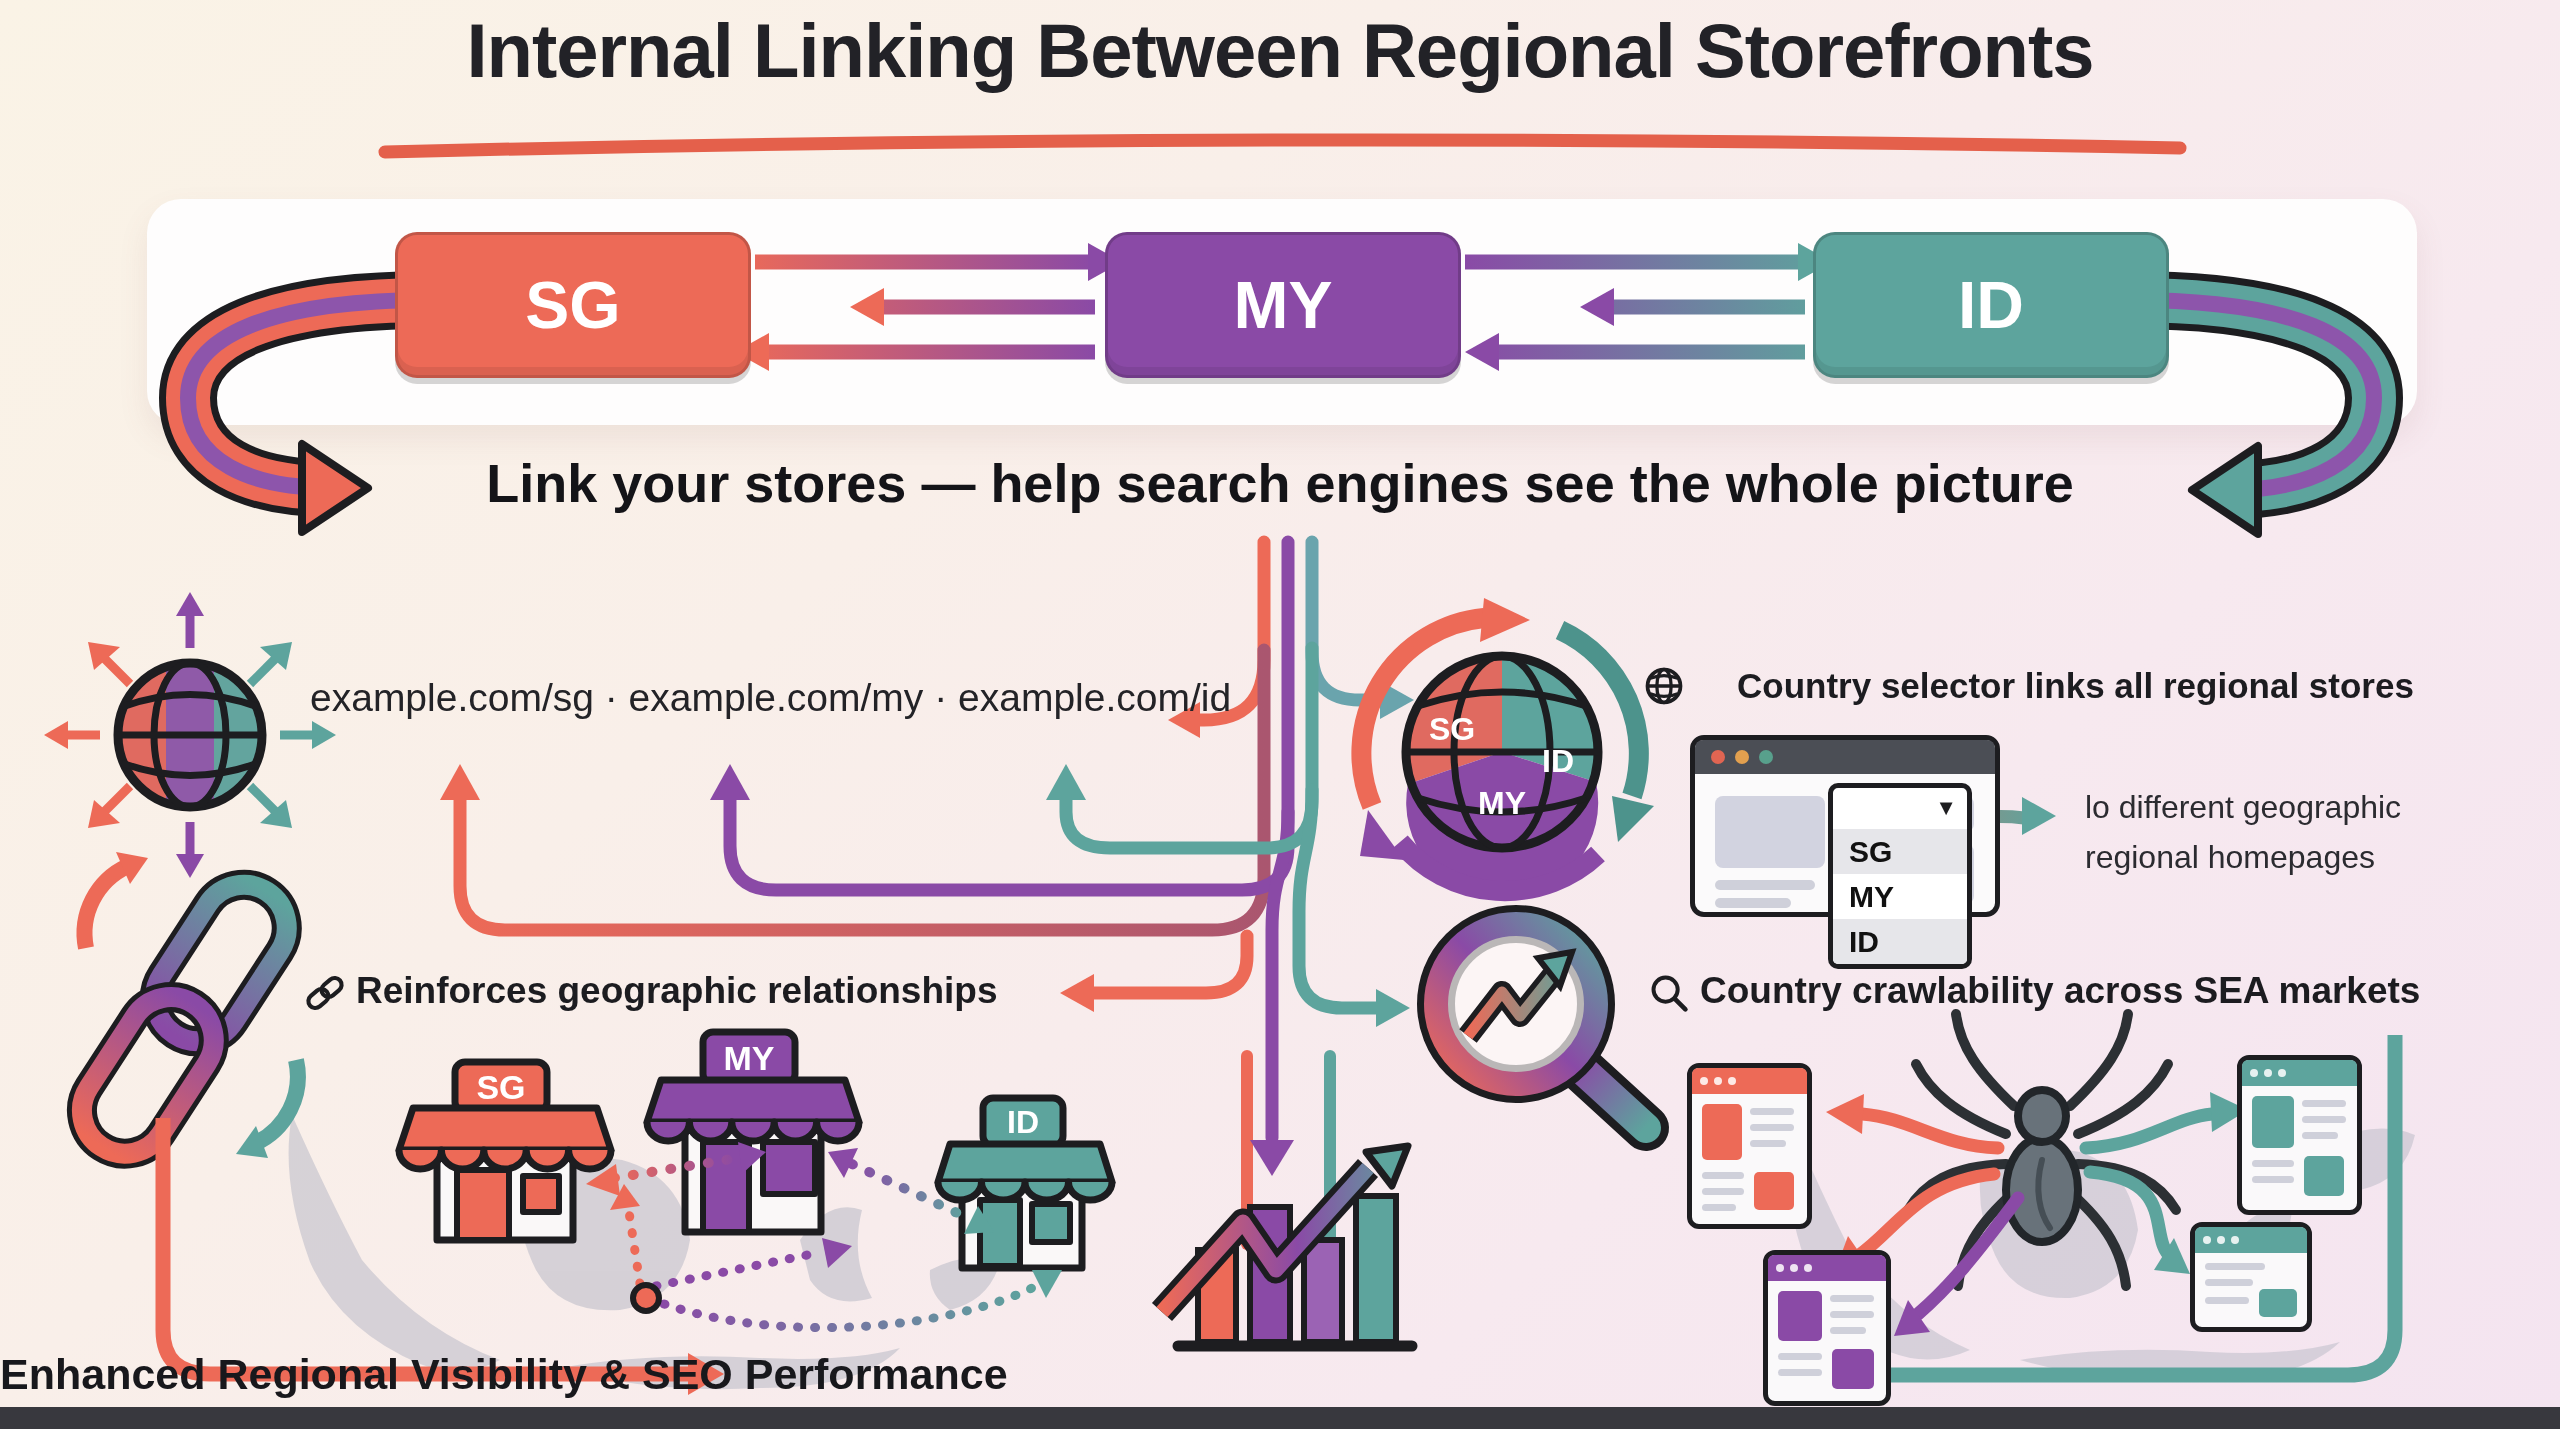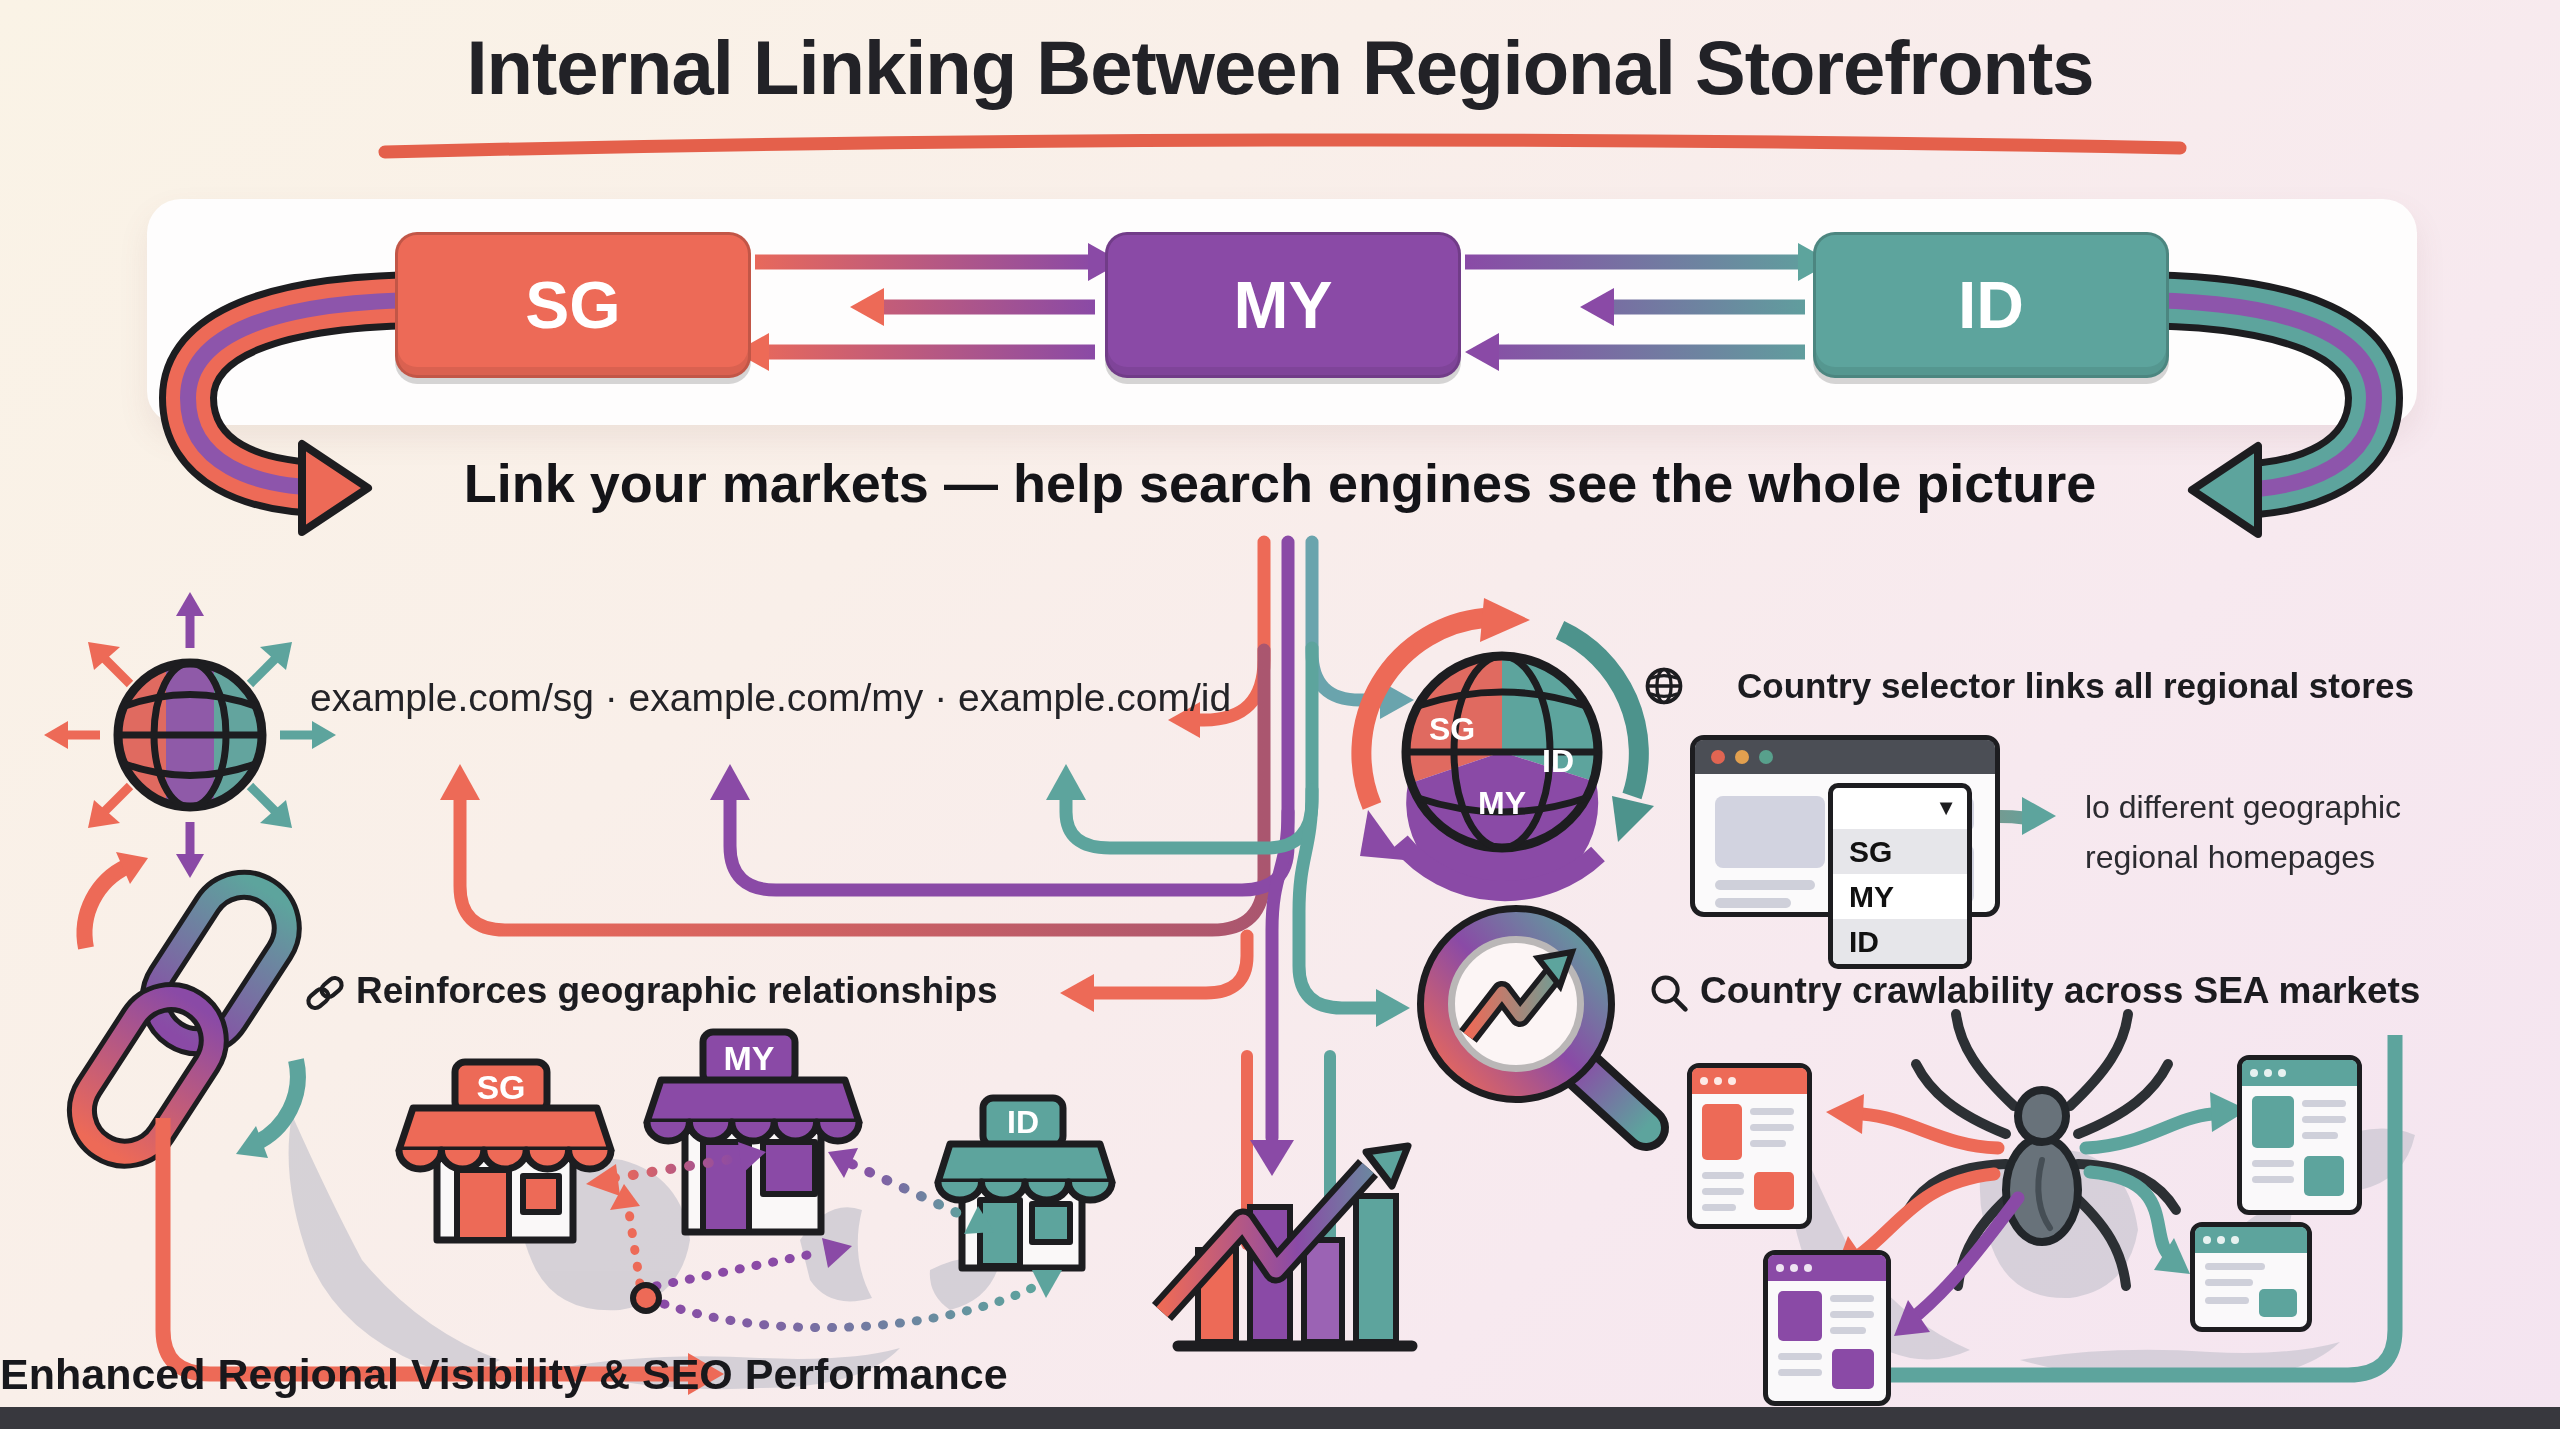--- a/index.html
+++ b/index.html
@@ -5,21 +5,21 @@
   html,body{margin:0;padding:0;background:#e9e9ee;}
   .canvas{
     position:relative;width:2560px;height:1429px;overflow:hidden;
     font-family:"Liberation Sans",sans-serif;
     background:linear-gradient(135deg,#faf3e6 0%,#f9efe9 35%,#f7e9ef 70%,#f4e4f0 100%);
   }
   .abs{position:absolute;}
   svg.overlay{position:absolute;left:0;top:0;width:2560px;height:1429px;z-index:2;}
   svg text{font-family:"Liberation Sans",sans-serif;}
 
-  .title{left:0;top:24px;width:100%;text-align:center;font-size:76px;font-weight:800;
+  .title{left:0;top:7px;width:100%;text-align:center;font-size:76px;font-weight:800;
          letter-spacing:-1px;color:#222227;z-index:3;}
   .subtitle{left:0;top:452px;width:100%;text-align:center;font-size:54px;font-weight:800;color:#141418;z-index:3;}
   .urls{left:310px;top:676px;font-size:39px;font-weight:400;color:#232327;z-index:3;}
   .outcome{left:0;top:1350px;width:100%;text-align:left;font-size:43px;font-weight:800;color:#18181c;z-index:3;}
 
   .banner{left:147px;top:199px;width:2270px;height:226px;background:#fefdfd;border-radius:34px;
           box-shadow:0 14px 30px rgba(140,90,90,.10);z-index:1;}
   .region-box{top:232px;width:350px;height:140px;border-radius:22px;display:flex;align-items:center;justify-content:center;
           font-size:66px;font-weight:800;color:#fff;z-index:3;border:3px solid rgba(0,0,0,.18);
           box-shadow:0 6px 0 rgba(0,0,0,.16), inset 0 -8px 0 rgba(0,0,0,.08);}
@@ -349,21 +349,21 @@
       <polygon points="1804,1375 1840,1354 1840,1396" fill="#5da49d"></polygon>
     </g>
   </svg>
 
   <div class="abs title">Internal Linking Between Regional Storefronts</div>
 
   <div class="abs region-box box-sg">SG</div>
   <div class="abs region-box box-my">MY</div>
   <div class="abs region-box box-id">ID</div>
 
-  <div class="abs subtitle">Link your markets — help search engines see the whole picture</div>
+  <div class="abs subtitle">Link your stores — help search engines see the whole picture</div>
 
   <div class="abs urls">example.com/sg · example.com/my · example.com/id</div>
 
   <svg class="abs glyph" style="left:1642px;top:664px" width="44" height="44" viewBox="0 0 40 40">
     <circle cx="20" cy="20" r="15" fill="none" stroke="#1d1d20" stroke-width="3.4"></circle>
     <ellipse cx="20" cy="20" rx="6.5" ry="15" fill="none" stroke="#1d1d20" stroke-width="3"></ellipse>
     <path d="M5,20 L35,20 M7.5,13 Q20,8 32.5,13 M7.5,27 Q20,32 32.5,27" fill="none" stroke="#1d1d20" stroke-width="3"></path>
   </svg>
   <div class="abs heading h-country">Country selector links all regional stores</div>
 

